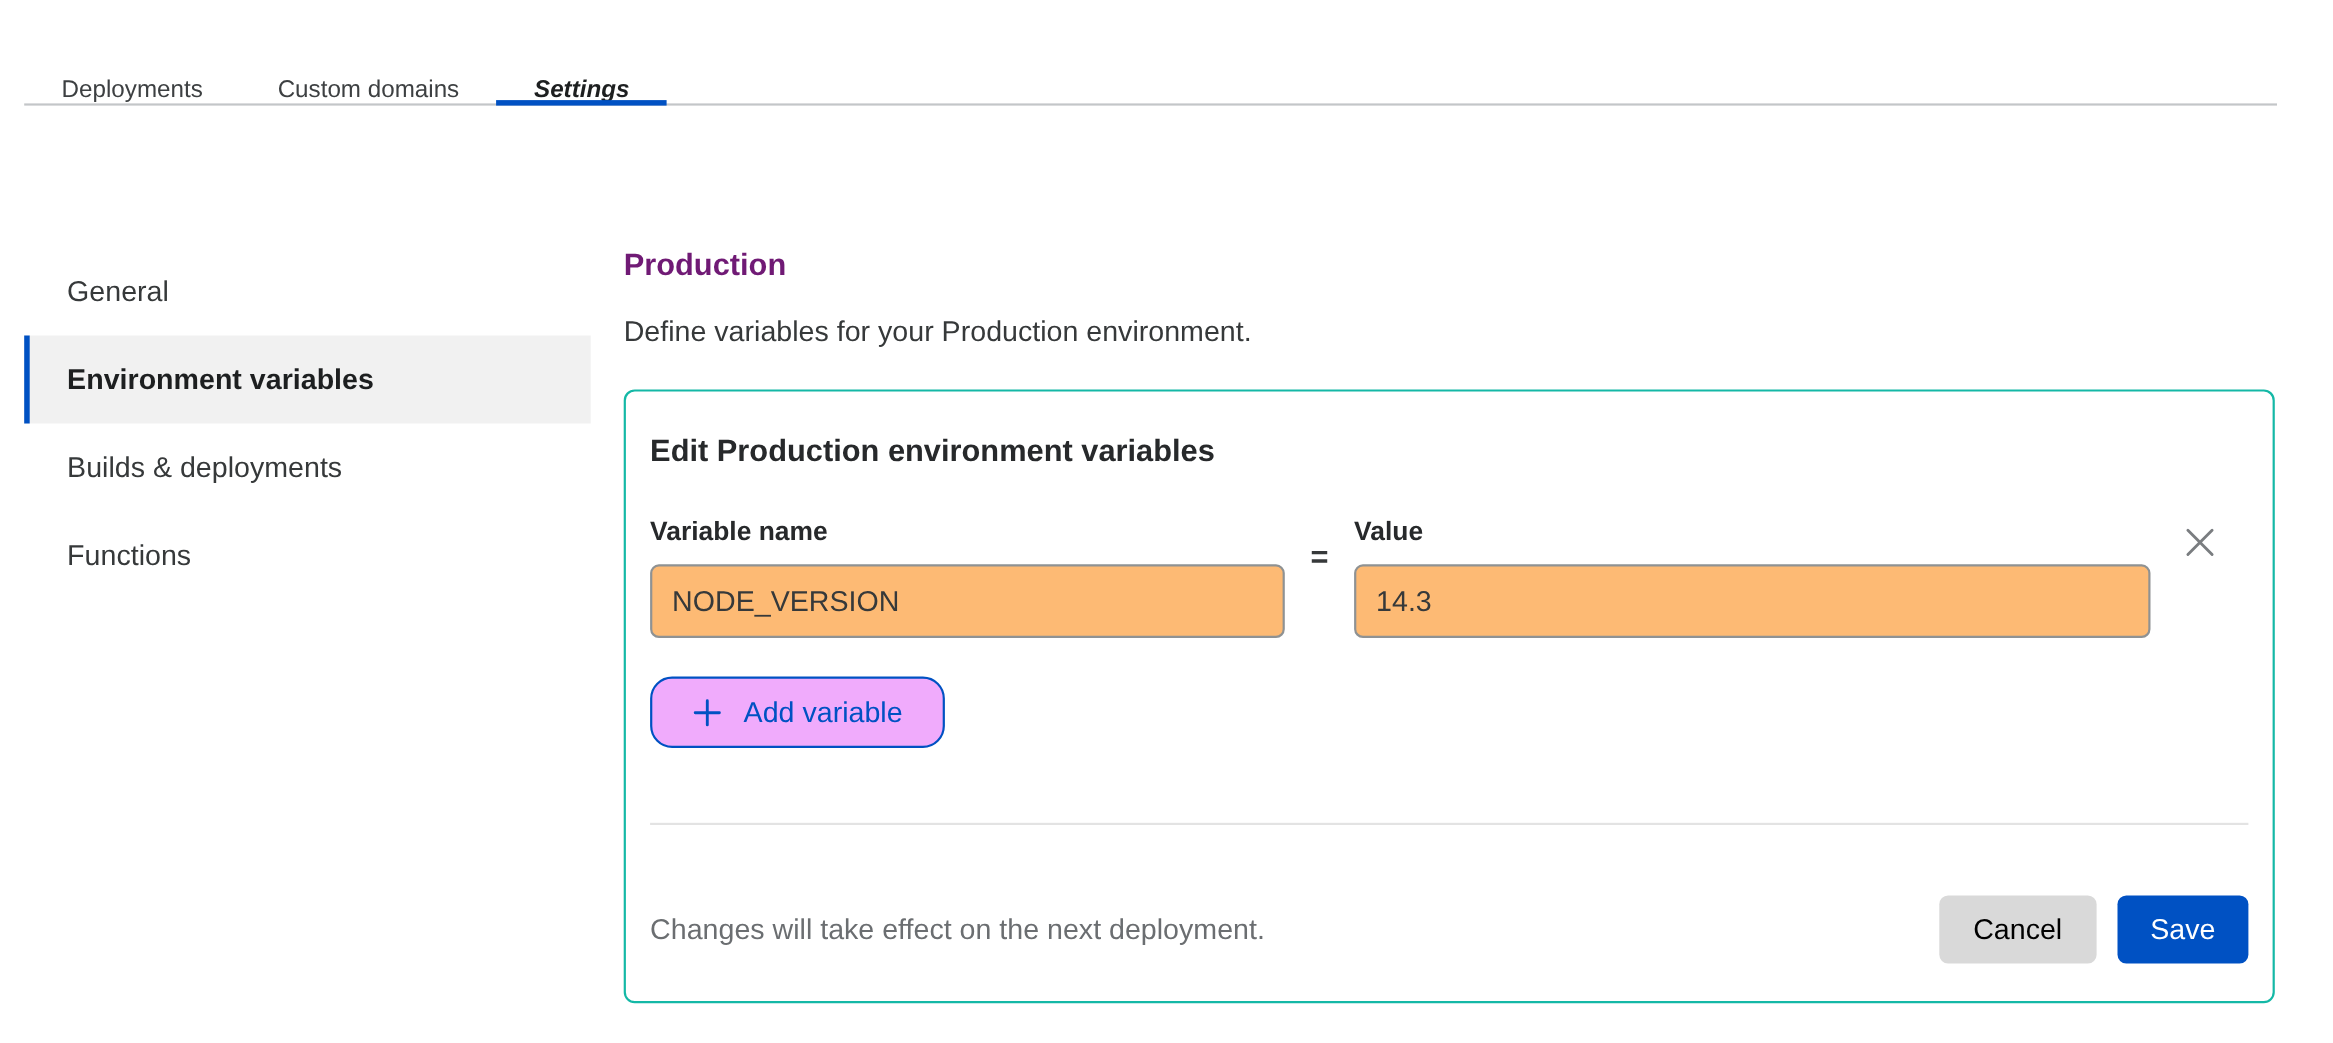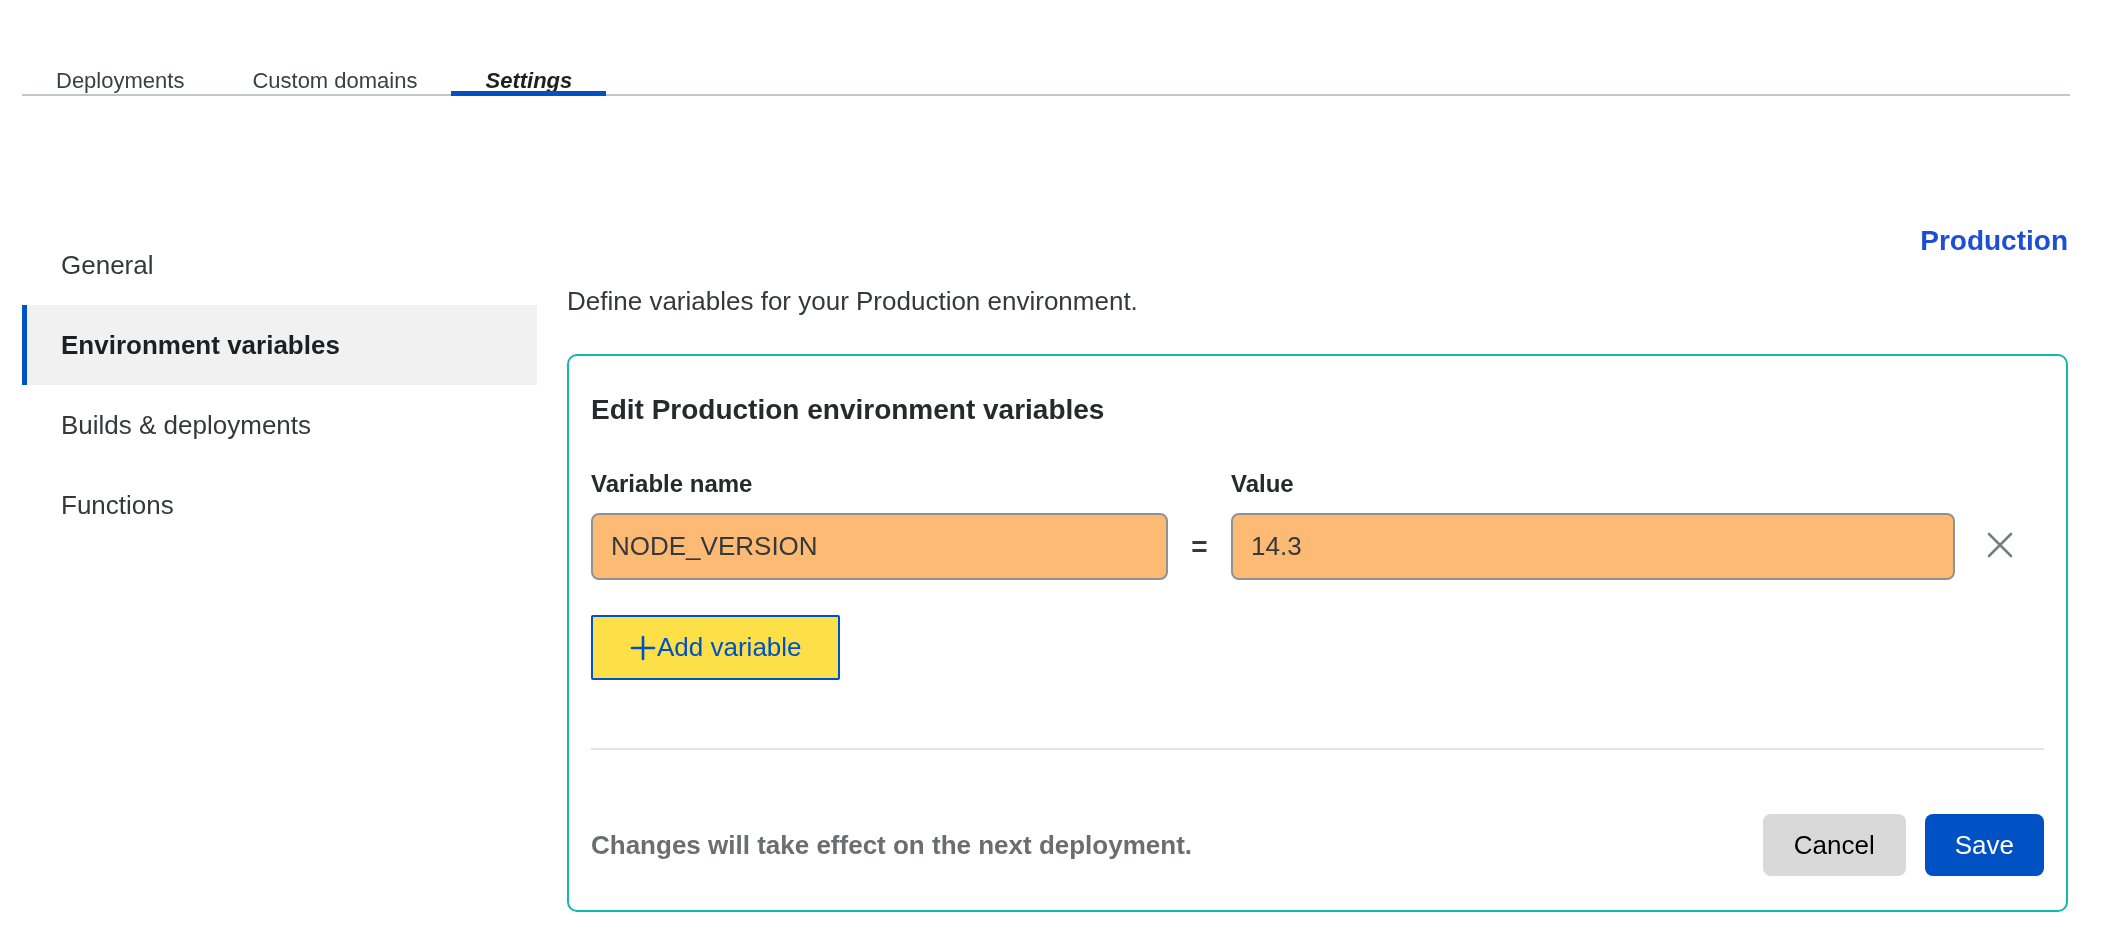--- a/index.html
+++ b/index.html
@@ -32,56 +32,56 @@
   .sidebar{width:515px;margin:129px 0 0 22px;flex:none;}
   .side-item{
     height:80px;display:flex;align-items:center;padding-left:39px;
     font-size:26px;color:#36393a;cursor:pointer;white-space:nowrap;
   }
   .side-item.active{
     background:var(--active-item-bg);border-left:5px solid var(--accent-blue);
     padding-left:34px;font-weight:600;color:#1d1f20;
   }
   .main{margin:131px 0 0 30px;width:1501px;flex:none;}
-  .page-title{font-size:28px;font-weight:700;line-height:1;margin:0 0 33px;color:#1d4ed8;text-align:right;}
+  .page-title{font-size:28px;font-weight:700;line-height:1;margin:0 0 33px;color:#701a75;}
   .page-desc{font-size:26px;line-height:1;margin:0 0 40px;color:#36393a;}
   
   .card{
     width:1501px;border:2px solid #14b8a6;border-radius:10px;
     padding:40px 22px 34px;background:#fff;
   }
   .card-title{font-size:28px;font-weight:700;line-height:1;margin:0 0 48px;color:#27292b;}
-  .var-row{display:flex;align-items:flex-end;margin:0 0 35px;}
+  .var-row{display:flex;align-items:flex-start;margin:0 0 35px;}
   .field label{
     display:block;font-size:24px;font-weight:700;line-height:1;
     margin:0 0 17px;color:#27292b;
   }
   .field-name{width:577px;flex:none;}
   .field-value{width:724px;flex:none;}
   input.txt{
     width:100%;height:67px;border:2px solid #8f9293;border-radius:8px;
     padding:0 18px;font-size:26px;font-family:inherit;color:#36393a;background:#fdba74;
   }
   .eq{
     width:63px;height:67px;flex:none;display:flex;align-items:center;justify-content:center;
     font-size:28px;font-weight:600;color:#36393a;
   }
   .remove-btn{
     margin:0 0 14px 24px;width:42px;height:42px;padding:0;flex:none;
     background:none;border:none;cursor:pointer;color:#7a7d80;
     display:flex;align-items:center;justify-content:center;
   }
   .add-btn{
-    display:inline-flex;align-items:center;height:65px;padding:0 36px;
-    border:2px solid var(--accent-blue);border-radius:2px;background:#fde047;
+    display:inline-flex;align-items:center;gap:19px;height:65px;padding:0 36px;
+    border:2px solid var(--accent-blue);border-radius:20px;background:#f0abfc;
     color:var(--accent-blue);font-size:26px;font-family:inherit;cursor:pointer;
   }
   .divider{border:none;border-top:2px solid #e3e3e3;margin:68px 0 0;}
   .card-footer{display:flex;align-items:center;justify-content:space-between;margin-top:64px;}
-  .note{font-size:26px;color:#6b6e71;font-weight:bold;}
+  .note{font-size:26px;color:#6b6e71;}
   .btns{display:flex;gap:19px;}
   .btn{
     height:62px;border:none;border-radius:8px;font-size:26px;font-family:inherit;
     cursor:pointer;display:inline-flex;align-items:center;
   }
   .btn-cancel{background:var(--cancel-bg);color:#000000;padding:0 31px;}
   .btn-save{background:var(--accent-blue);color:#fff;padding:0 30px;}
 </style>
 </head>
 <body>

